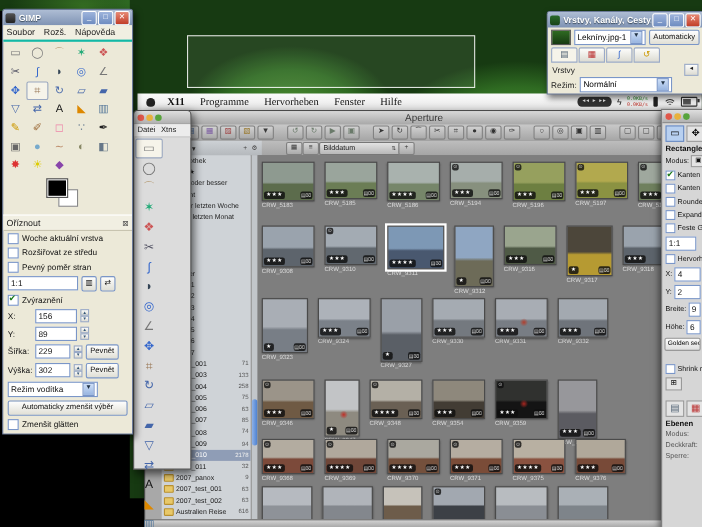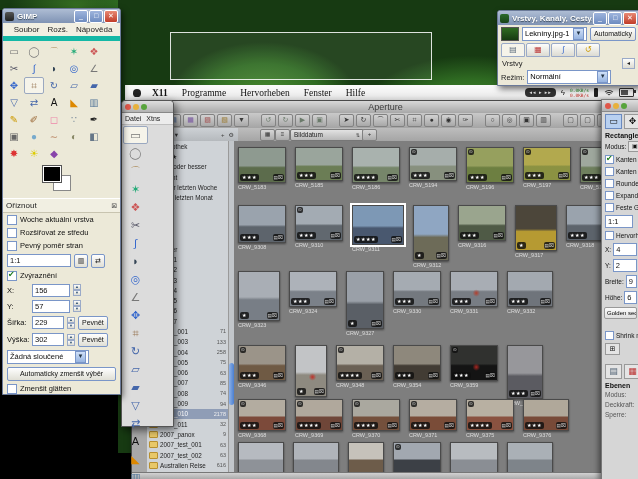--- a/index.html
+++ b/index.html
@@ -20,22 +20,22 @@
   .xpwin{background:#ece9d8;border:1px solid #6b7a99;border-radius:3px 3px 0 0;
     box-shadow:2px 3px 6px rgba(0,0,0,.55);}
   .xptitle{height:14px;background:linear-gradient(#aebdd4,#7f93b4);display:flex;align-items:center;
     padding:0 2px;border-radius:2px 2px 0 0;}
   .xptitle .ttl{color:#fff;font-size:8px;font-weight:bold;text-shadow:0 1px 1px #345;flex:1;
     white-space:nowrap;overflow:hidden;}
   .xpico{width:9px;height:9px;border-radius:2px;margin-right:3px;background:linear-gradient(#555,#222);flex:none;}
   .xpbtn{width:12px;height:11px;margin-left:1px;border-radius:2px;border:1px solid #fff;font-size:7px;
     line-height:9px;text-align:center;color:#fff;flex:none;background:linear-gradient(#9eb4dc,#6e8cc0);}
   .xpbtn.close{background:linear-gradient(#e88a74,#c03c28);}
-  .xpmenu{height:13px;background:#f1efe2;border-bottom:5px solid #14b8a6;display:flex;align-items:center;
-    font-size:8px;color:#222;padding-left:3px;gap:8px;justify-content:center;}
+  .xpmenu{height:13px;background:#f1efe2;border-bottom:2px solid #14b8a6;display:flex;align-items:center;
+    font-size:8px;color:#222;padding-left:3px;gap:8px;}
   
   #gimp-cz{left:2px;top:8px;width:117px;height:385px;}
   #cz-tools{display:flex;flex-wrap:wrap;padding:2px 1px;}
   .tool{width:18px;height:15px;font-size:10px;line-height:15px;text-align:center;border:1px solid rgba(0,0,0,0);}
   .tool.active{background:#f6f4ea;border:1px solid #9aa8c0;border-radius:2px;}
   #cz-colors{height:34px;position:relative;}
   .fgsw{position:absolute;left:40px;top:2px;width:16px;height:14px;background:#000;border:1px solid #fff;
     box-shadow:0 0 0 1px #555;z-index:2;}
   .bgsw{position:absolute;left:50px;top:11px;width:16px;height:14px;background:#fff;border:1px solid #888;}
   .czopt-h{height:13px;background:#f1efe2;border-top:1px solid #fff;border-bottom:1px solid #c8c4b0;
@@ -762,21 +762,21 @@
   <div class="optrow">
     <span style="width:22px;">X:</span>
     <span class="xinput" style="width:32px;">156</span>
     <span class="spinarr">
         <i>▲</i>
         <i>▼</i>
       </span>
   </div>
   <div class="optrow">
     <span style="width:22px;">Y:</span>
-    <span class="xinput" style="width:32px;">57</span>
+    <span class="xinput" style="width:32px;">89</span>
     <span class="spinarr">
         <i>▲</i>
         <i>▼</i>
       </span>
   </div>
   <div class="optrow">
     <span style="width:22px;">Šířka:</span>
     <span class="xinput" style="width:26px;">229</span>
     <span class="spinarr">
         <i>▲</i>
@@ -788,21 +788,21 @@
     <span style="width:22px;">Výška:</span>
     <span class="xinput" style="width:26px;">302</span>
     <span class="spinarr">
         <i>▲</i>
         <i>▼</i>
       </span>
     <span class="xbtn">Pevnět</span>
   </div>
   <div class="optrow">
     <span class="combo" style="width:76px;">
-      <span>Žádná sloučené</span>
+      <span>Režim vodítka</span>
       <span class="da">▼</span>
     </span>
   </div>
   <div class="optrow">
     <span class="xbtn" style="width:100%;">Automaticky zmenšit výběr</span>
   </div>
   <div class="optrow">
       <span class="cb"></span>
     <span>Zmenšit glätten</span>
     </div>

